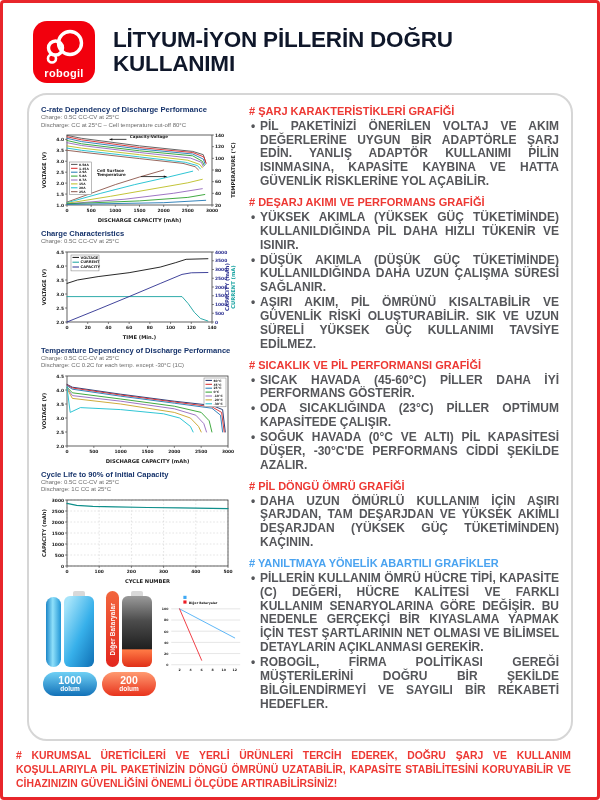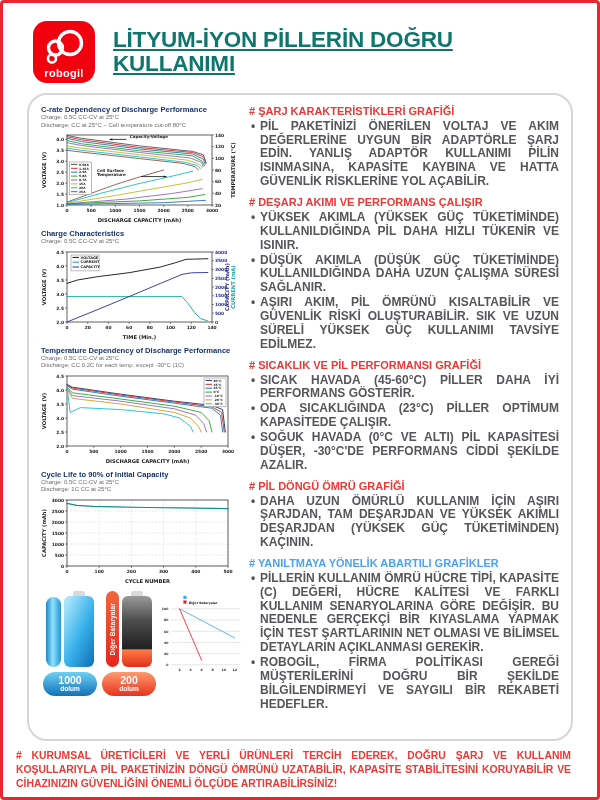--- a/index.html
+++ b/index.html
@@ -3,21 +3,21 @@
 <meta charset="utf-8">
 <style>
   html,body{margin:0;padding:0;background:#fff;}
   body{width:600px;height:800px;overflow:hidden;font-family:"Liberation Sans",sans-serif;}
   .page{box-sizing:border-box;width:600px;height:800px;border:3px solid #e8262b;border-radius:4px;padding:14px 0 0 0;background:#fff;}
   
   .hdr{display:flex;align-items:center;gap:18px;margin:4px 0 10px 30px;}
   .logo{width:62px;height:62px;background:#f2000d;border-radius:14px;display:flex;flex-direction:column;align-items:center;justify-content:flex-end;padding-bottom:4px;box-sizing:border-box;}
   .logo svg{margin-bottom:1px;}
   .logo span{color:#fff;font-size:11px;font-weight:600;letter-spacing:.3px;line-height:1;}
-  h1{margin:0;max-width:430px;color:#0f766e;font-size:22.5px;font-weight:800;line-height:1.07;letter-spacing:-.2px;text-decoration:underline;}
+  h1{margin:0;max-width:430px;color:#0f172a;font-size:22.5px;font-weight:800;line-height:1.07;letter-spacing:-.2px;}
   
   .card{box-sizing:border-box;margin:0 24px;height:648px;border:2px solid #d6d6d6;border-radius:20px;padding:10px 8px 6px 8px;display:flex;gap:6px;background:#fff;}
   .colL{width:206px;flex:0 0 206px;}
   .colR{flex:1;min-width:0;padding-right:4px;}
   
   figure{margin:0 0 5px 0;padding:0 0 0 4px;}
   .ct{color:#16336b;font-size:7.6px;font-weight:700;line-height:1.2;white-space:nowrap;}
   .cs{color:#6b6b6b;font-size:6px;font-weight:500;line-height:1.25;white-space:nowrap;}
   svg.plot{display:block;margin-top:1px;}
   
@@ -397,21 +397,21 @@
     </div>
 
     <div class="colR">
       <section>
         <h2 class="red">#  ŞARJ KARAKTERİSTİKLERİ GRAFİĞİ</h2>
         <ul>
           <li>PİL PAKETİNİZİ ÖNERİLEN VOLTAJ VE AKIM DEĞERLERİNE UYGUN BİR ADAPTÖRLE ŞARJ EDİN. YANLIŞ ADAPTÖR KULLANIMI PİLİN ISINMASINA, KAPASİTE KAYBINA VE HATTA GÜVENLİK RİSKLERİNE YOL AÇABİLİR.</li>
         </ul>
       </section>
       <section>
-        <h2 class="red">#  DEŞARJ AKIMI VE PERFORMANS ÇALIŞIR</h2>
+        <h2 class="red">#  DEŞARJ AKIMI VE PERFORMANS GRAFİĞİ</h2>
         <ul>
           <li>YÜKSEK AKIMLA (YÜKSEK GÜÇ TÜKETİMİNDE) KULLANILDIĞINDA PİL DAHA HIZLI TÜKENİR VE ISINIR.</li>
           <li>DÜŞÜK AKIMLA (DÜŞÜK GÜÇ TÜKETİMİNDE) KULLANILDIĞINDA DAHA UZUN ÇALIŞMA SÜRESİ SAĞLANIR.</li>
           <li>AŞIRI AKIM, PİL ÖMRÜNÜ KISALTABİLİR VE GÜVENLİK RİSKİ OLUŞTURABİLİR. SIK VE UZUN SÜRELİ YÜKSEK GÜÇ KULLANIMI TAVSİYE EDİLMEZ.</li>
         </ul>
       </section>
       <section>
         <h2 class="red">#  SICAKLIK VE PİL PERFORMANSI GRAFİĞİ</h2>
         <ul>
           <li>SICAK HAVADA (45-60°C) PİLLER DAHA İYİ PERFORMANS GÖSTERİR.</li>

